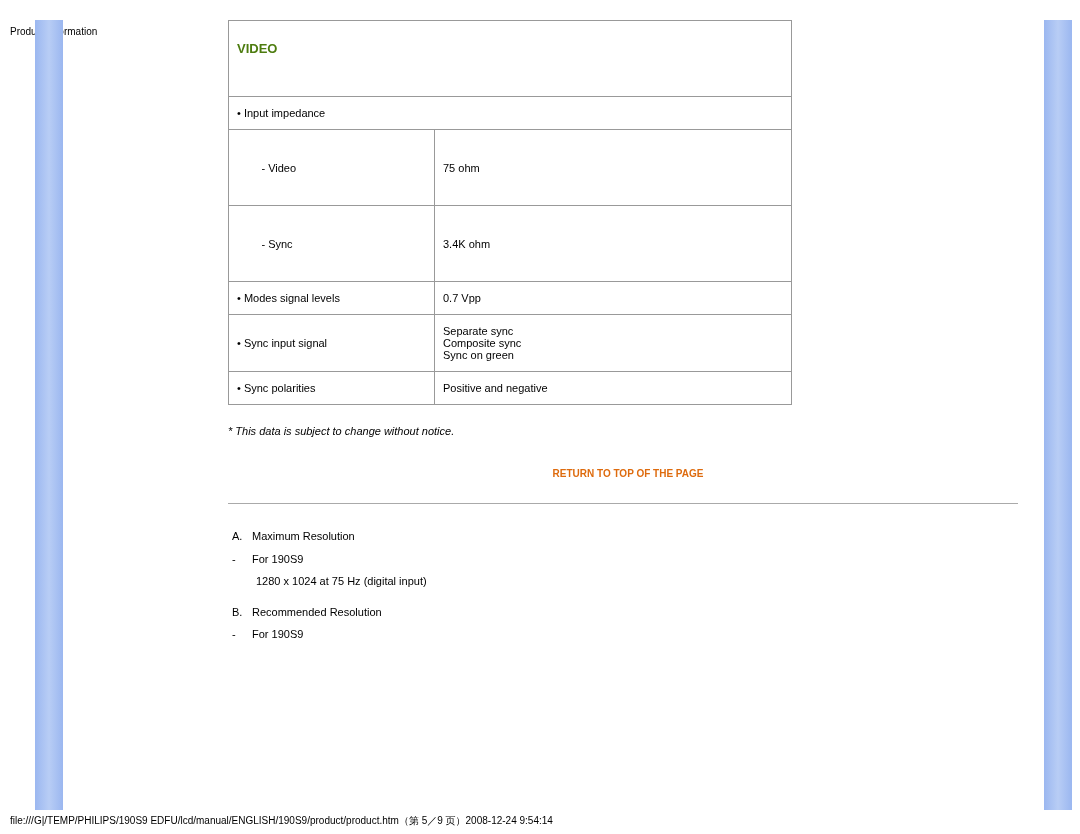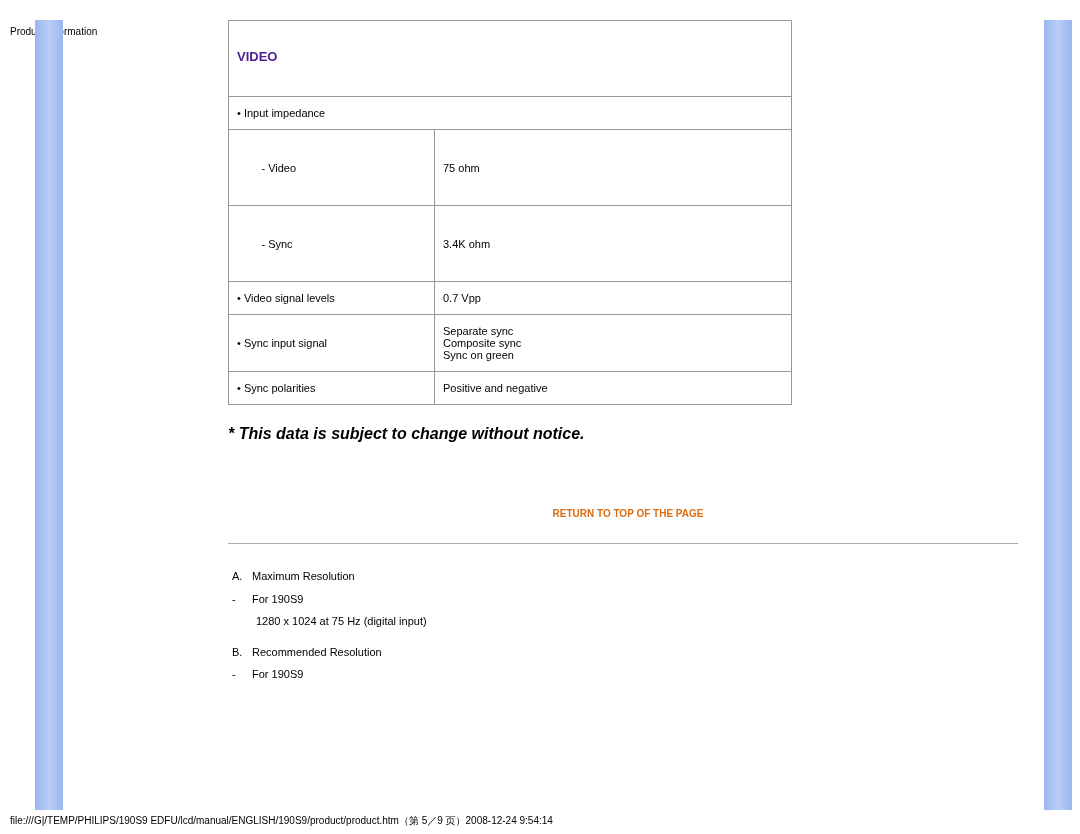--- a/index.html
+++ b/index.html
@@ -52,35 +52,34 @@
     border: 1px solid #999;
   }
   table.spec td {
     border: 1px solid #999;
     padding: 10px 8px;
     vertical-align: middle;
     font-size: 11px;
   }
   table.spec td.header {
     font-weight: bold;
-    color: #4c1d95;
+    color: #4d7c0f;
     font-size: 13px;
-    padding-top: 28px;
+    padding-top: 20px;
   }
   table.spec td.left-col {
     width: 206px;
   }
   table.spec td.tall {
     height: 76px;
   }
   .disclaimer {
     font-style: italic;
-    font-size: 16px;
-    margin: 16px 0 64px 0;
-    font-weight: bold;
+    font-size: 11px;
+    margin: 16px 0 30px 0;
   }
   .return-link {
     text-align: center;
     margin-bottom: 24px;
   }
   .return-link a {
     color: #de6b0e;
     font-size: 10px;
     font-weight: bold;
     text-decoration: none;
@@ -144,21 +143,21 @@
     </tr>
     <tr>
       <td class="left-col tall">&nbsp;&nbsp;&nbsp;&nbsp;&nbsp;&nbsp;&nbsp;&nbsp;- Video</td>
       <td class="tall">75 ohm</td>
     </tr>
     <tr>
       <td class="left-col tall">&nbsp;&nbsp;&nbsp;&nbsp;&nbsp;&nbsp;&nbsp;&nbsp;- Sync</td>
       <td class="tall">3.4K ohm</td>
     </tr>
     <tr>
-      <td class="left-col">• Video signal levels</td>
+      <td class="left-col">• Modes signal levels</td>
       <td>0.7 Vpp</td>
     </tr>
     <tr>
       <td class="left-col">• Sync input signal</td>
       <td style="white-space:pre-line;">Separate sync
 Composite sync
 Sync on green</td>
     </tr>
     <tr>
       <td class="left-col">• Sync polarities</td>

